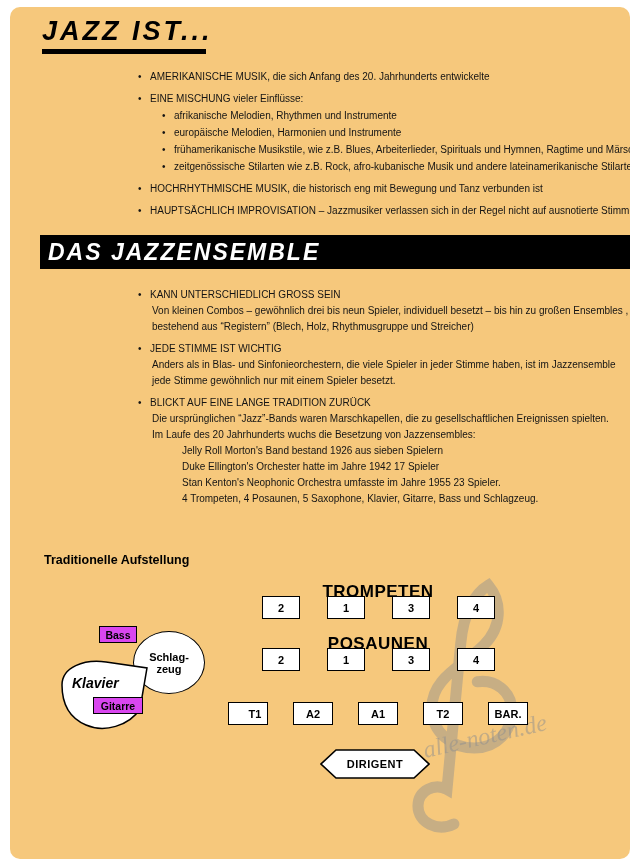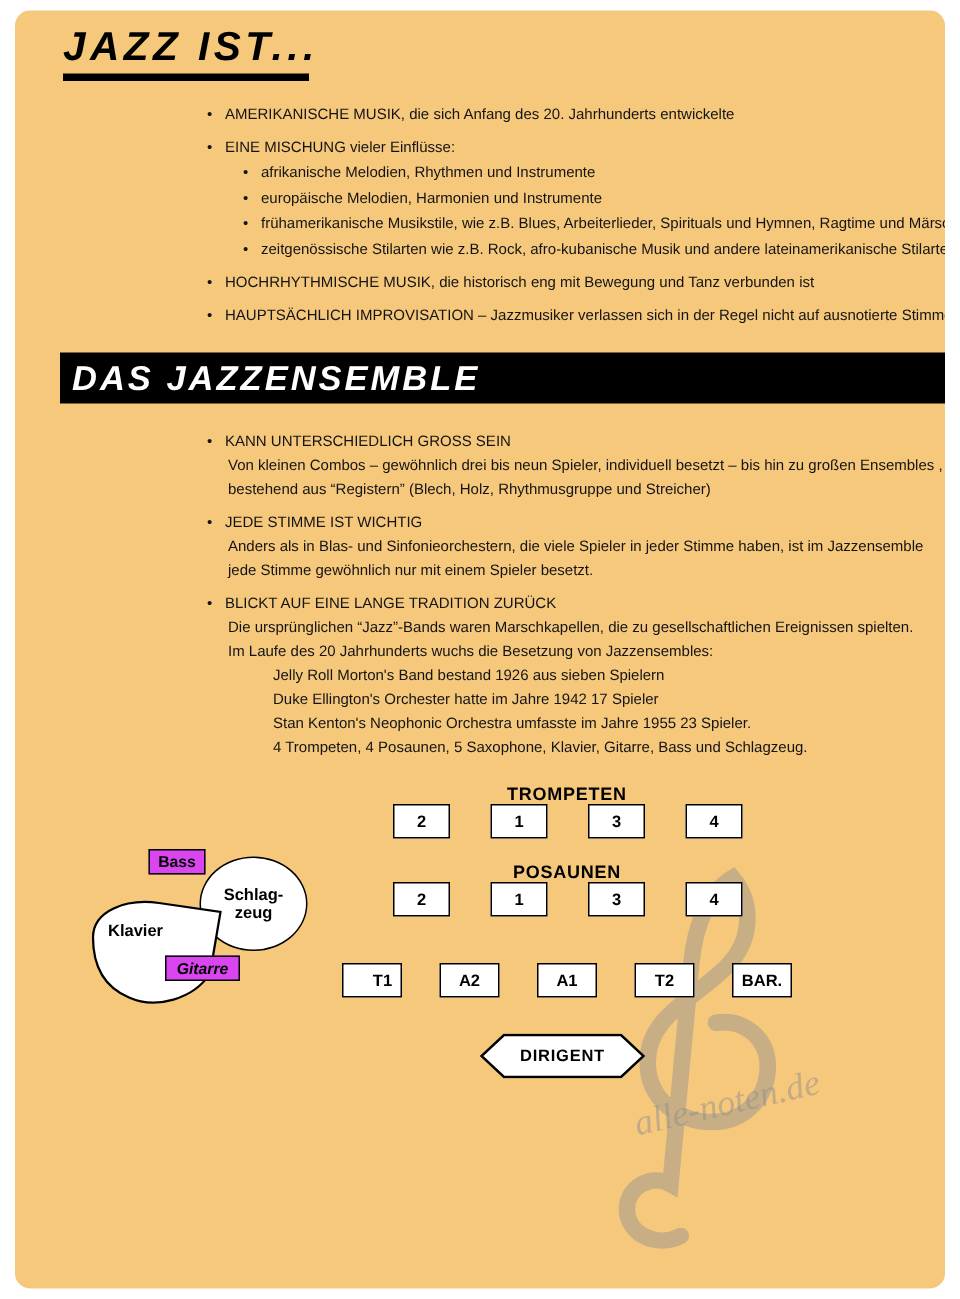--- a/index.html
+++ b/index.html
@@ -26,27 +26,27 @@
   .bar2 { margin:16px 0 0 30px; height:34px; background:#000; display:flex; align-items:center; }
   .title2 { margin:0 0 0 8px; color:#ffffff; font-size:23px; font-weight:bold; font-style:italic; letter-spacing:2px; }
   .body2 { margin:18px 4px 0 128px; font-size:10px; line-height:16px; color:#141414; }
   .body2 .b1 { margin-top:6px; }
   .cont { margin-left:14px; white-space:nowrap; }
   .deep { margin-left:44px; white-space:nowrap; }
 
   
   .trad-head { margin:46px 0 0 34px; font-size:12.5px; font-weight:bold; color:#000; }
   .diagram { position:relative; margin-top:8px; height:240px; z-index:1; }
-  .row-label { position:absolute; left:258px; width:220px; text-align:center; font-size:12px; font-weight:bold; letter-spacing:.5px; color:#000; }
+  .row-label { position:absolute; left:258px; width:220px; text-align:center; font-size:17px; font-weight:bold; letter-spacing:.5px; color:#000; }
   .ibox { position:absolute; width:38px; height:23px; background:#ffffff; border:1.5px solid #000; display:flex; align-items:center; justify-content:center; font-size:11px; font-weight:bold; color:#000; box-sizing:border-box; }
   .ibox.w40 { width:40px; }
   .sbox { position:absolute; background:#d946ef; border:1.3px solid #000; display:flex; align-items:center; justify-content:center; font-size:10.5px; font-weight:bold; color:#000; box-sizing:border-box; }
   .circle { position:absolute; left:123px; top:56px; width:72px; height:63px; background:#ffffff; border:1.5px solid #000; border-radius:50%; display:flex; flex-direction:column; align-items:center; justify-content:center; font-size:11px; font-weight:bold; line-height:12px; color:#000; box-sizing:border-box; }
   .klavier-wrap { position:absolute; left:38px; top:82px; width:108px; height:82px; }
-  .klavier-label { position:absolute; left:24px; top:18px; font-size:11px; font-weight:bold; color:#000; }
+  .klavier-label { position:absolute; left:24px; top:18px; font-size:14px; font-weight:bold; color:#000;font-style:italic; }
   .dirigent-wrap { position:absolute; left:310px; top:174px; width:110px; height:30px; }
   .dirigent-label { position:absolute; left:0; top:0; width:110px; height:30px; display:flex; align-items:center; justify-content:center; font-size:11px; font-weight:bold; letter-spacing:.5px; color:#000; }
 </style>
 </head>
 <body>
 
 <div class="page">
   <div class="sheet">
 
     <svg class="wm-clef" viewBox="0 0 110 200" aria-hidden="true">
@@ -84,20 +84,21 @@
         <p class="cont">Die ursprünglichen “Jazz”-Bands waren Marschkapellen, die zu gesellschaftlichen Ereignissen spielten.</p>
         <p class="cont">Im Laufe des 20 Jahrhunderts wuchs die Besetzung von Jazzensembles:</p>
         <p class="deep">Jelly Roll Morton's Band bestand 1926 aus sieben Spielern</p>
         <p class="deep">Duke Ellington's Orchester hatte im Jahre 1942 17 Spieler</p>
         <p class="deep">Stan Kenton's Neophonic Orchestra umfasste im Jahre 1955 23 Spieler.</p>
         <p class="deep">4 Trompeten, 4 Posaunen, 5 Saxophone, Klavier, Gitarre, Bass und Schlagzeug.</p>
       </div>
     </div>
 
     <div class="sec">
+      <div class="trad-head">Traditionelle Aufstellung</div>
       <div class="diagram">
 
         <div class="row-label" style="top:7px;">TROMPETEN</div>
         <div class="ibox" style="left:252px;top:21px;">2</div>
         <div class="ibox" style="left:317px;top:21px;">1</div>
         <div class="ibox" style="left:382px;top:21px;">3</div>
         <div class="ibox" style="left:447px;top:21px;">4</div>
 
         <div class="row-label" style="top:59px;">POSAUNEN</div>
         <div class="ibox" style="left:252px;top:73px;">2</div>
@@ -118,21 +119,21 @@
           <div>zeug</div>
         </div>
 
         <div class="klavier-wrap">
           <svg width="108" height="82" viewBox="0 0 108 82">
             <path d="M14 28 C14 10 36 2 58 5 L99 11 L92 52 C81 69 56 76 38 68 C19 60 14 44 14 28 Z" fill="#ffffff" stroke="#000000" stroke-width="1.5"></path>
           </svg>
           <div class="klavier-label">Klavier</div>
         </div>
 
-        <div class="sbox" style="left:100px;top:122px;width:50px;height:17px;font-style:italic;">Gitarre</div>
+        <div class="sbox" style="left:83px;top:122px;width:50px;height:17px;">Gitarre</div>
 
         <div class="dirigent-wrap">
           <svg width="110" height="30" viewBox="0 0 110 30">
             <polygon points="16,1 94,1 109,15 94,29 16,29 1,15" fill="#ffffff" stroke="#000000" stroke-width="1.6"></polygon>
           </svg>
           <div class="dirigent-label">DIRIGENT</div>
         </div>
 
       </div>
     </div>

